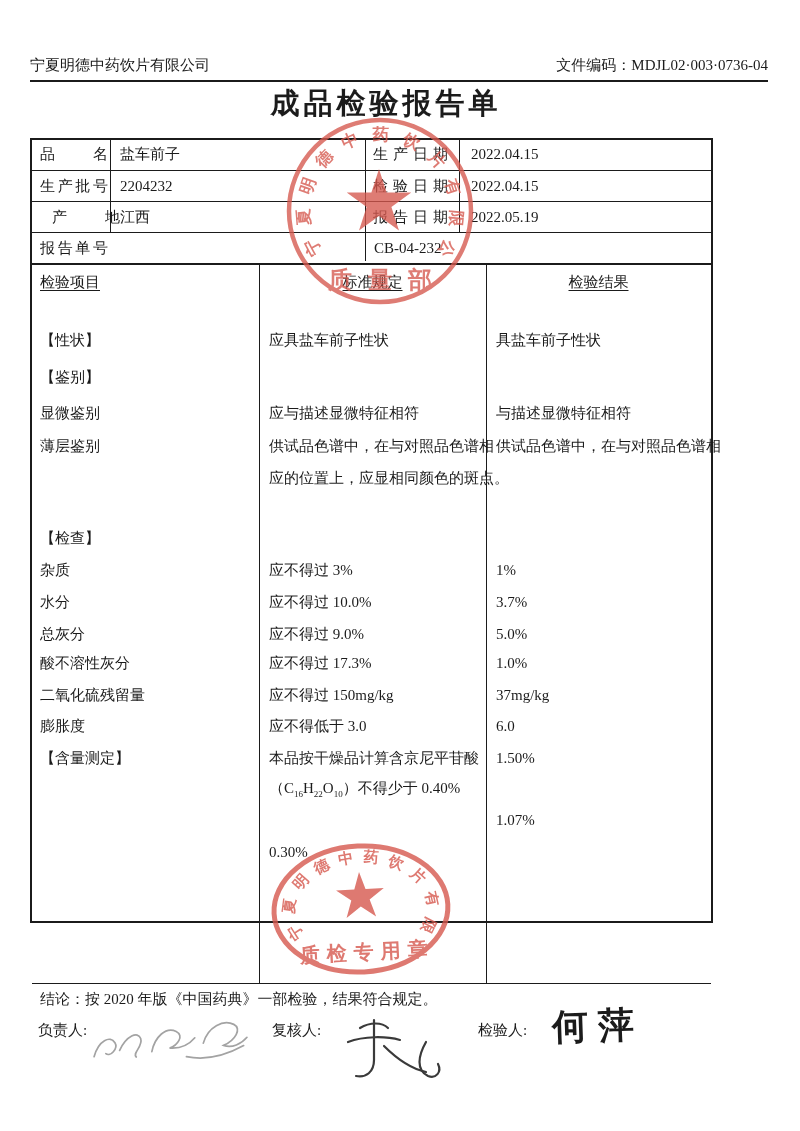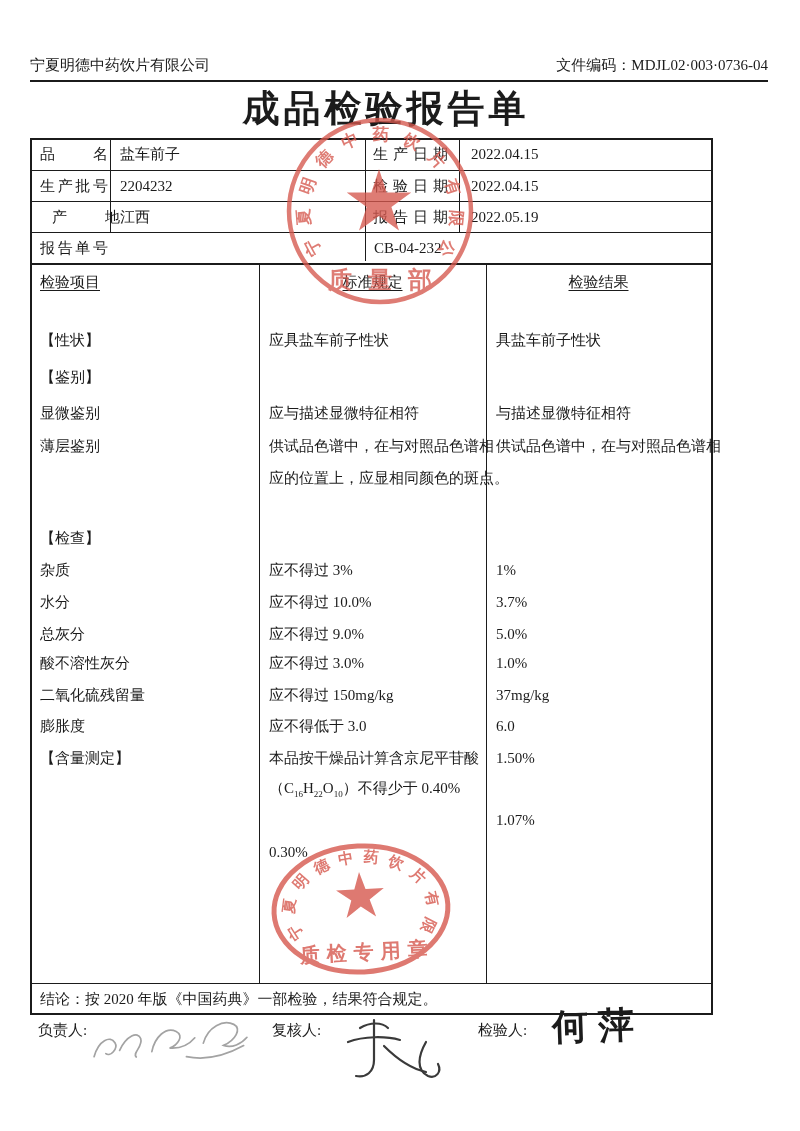--- a/index.html
+++ b/index.html
@@ -19,21 +19,21 @@
   .sig3{font-weight:bold;font-size:36px;letter-spacing:10px;transform:rotate(-2deg);white-space:nowrap;}
 </style>
 </head>
 <body>
 
 <div class="page">
 
   <div class="abs t15" style="left:30px;top:55px;">宁夏明德中药饮片有限公司</div>
   <div class="abs t15" style="right:32px;top:55px;">文件编码：MDJL02·003·0736-04</div>
   <div class="hline" style="left:30px;top:80px;width:738px;height:2px;"></div>
-  <div class="abs" style="left:0;top:84px;width:772px;text-align:center;font-weight:bold;font-size:37px;letter-spacing:4px;font-family:'Liberation Sans','DejaVu Sans',sans-serif;">成品检验报告单</div>
+  <div class="abs" style="left:0;top:84px;width:772px;text-align:center;font-weight:bold;font-size:29px;letter-spacing:4px;font-family:'Liberation Sans','DejaVu Sans',sans-serif;">成品检验报告单</div>
 
   <div class="box" style="left:30px;top:138px;width:683px;height:127px;">
     <div class="hline" style="left:0;top:30px;width:679px;"></div>
     <div class="hline" style="left:0;top:61px;width:679px;"></div>
     <div class="hline" style="left:0;top:92px;width:679px;"></div>
     <div class="vline" style="left:78px;top:0;height:92px;"></div>
     <div class="vline" style="left:333px;top:0;height:121px;"></div>
     <div class="vline" style="left:427px;top:0;height:92px;"></div>
 
     <div class="abs t15" style="left:8px;top:4px;"><span class="jlabel">品名</span></div>
@@ -48,21 +48,21 @@
 
     <div class="abs t15" style="left:8px;top:67px;margin-left:12px;"><span class="jlabel">产地</span></div>
     <div class="abs t15" style="left:88px;top:67px;">江西</div>
     <div class="abs t15 dlabel" style="left:341px;top:67px;">报告日期</div>
     <div class="abs t15" style="left:439px;top:67px;">2022.05.19</div>
 
     <div class="abs t15" style="left:8px;top:98px;"><span class="jlabel">报告单号</span></div>
     <div class="abs t15" style="left:342px;top:98px;">CB-04-232</div>
   </div>
 
-  <div class="box" style="left:30px;top:263px;width:683px;height:752px;">
+  <div class="box" style="left:30px;top:263px;width:683px;height:660px;">
     <div class="vline" style="left:227px;top:0;height:718px;"></div>
     <div class="vline" style="left:454px;top:0;height:718px;"></div>
     <div class="hline" style="left:0;top:718px;width:679px;"></div>
 
     <div class="abs th" style="left:8px;top:8px;">检验项目</div>
     <div class="abs th center" style="left:227px;top:8px;width:227px;">标准规定</div>
     <div class="abs th center" style="left:454px;top:8px;width:225px;">检验结果</div>
 
     <div class="abs t15" style="left:8px;top:65px;">【性状】</div>
     <div class="abs t15" style="left:8px;top:102px;">【鉴别】</div>
@@ -77,21 +77,21 @@
     <div class="abs t15" style="left:8px;top:451px;">膨胀度</div>
     <div class="abs t15" style="left:8px;top:483px;">【含量测定】</div>
 
     <div class="abs t15" style="left:237px;top:65px;">应具盐车前子性状</div>
     <div class="abs t15" style="left:237px;top:138px;">应与描述显微特征相符</div>
     <div class="abs t15" style="left:237px;top:171px;">供试品色谱中，在与对照品色谱相</div>
     <div class="abs t15" style="left:237px;top:203px;">应的位置上，应显相同颜色的斑点。</div>
     <div class="abs t15" style="left:237px;top:295px;">应不得过 3%</div>
     <div class="abs t15" style="left:237px;top:327px;">应不得过 10.0%</div>
     <div class="abs t15" style="left:237px;top:359px;">应不得过 9.0%</div>
-    <div class="abs t15" style="left:237px;top:388px;">应不得过 3.0%</div>
+    <div class="abs t15" style="left:237px;top:388px;">应不得过 17.3%</div>
     <div class="abs t15" style="left:237px;top:420px;">应不得过 150mg/kg</div>
     <div class="abs t15" style="left:237px;top:451px;">应不得低于 3.0</div>
     <div class="abs t15" style="left:237px;top:483px;">本品按干燥品计算含京尼平苷酸</div>
     <div class="abs t15" style="left:237px;top:513px;">
       <span>（C</span><sub>16</sub><span>H</span><sub>22</sub><span>O</span><sub>10</sub><span>）不得少于 0.40%</span>
     </div>
     <div class="abs t15" style="left:237px;top:577px;">0.30%</div>
 
     <div class="abs t15" style="left:464px;top:65px;">具盐车前子性状</div>
     <div class="abs t15" style="left:464px;top:138px;">与描述显微特征相符</div>

